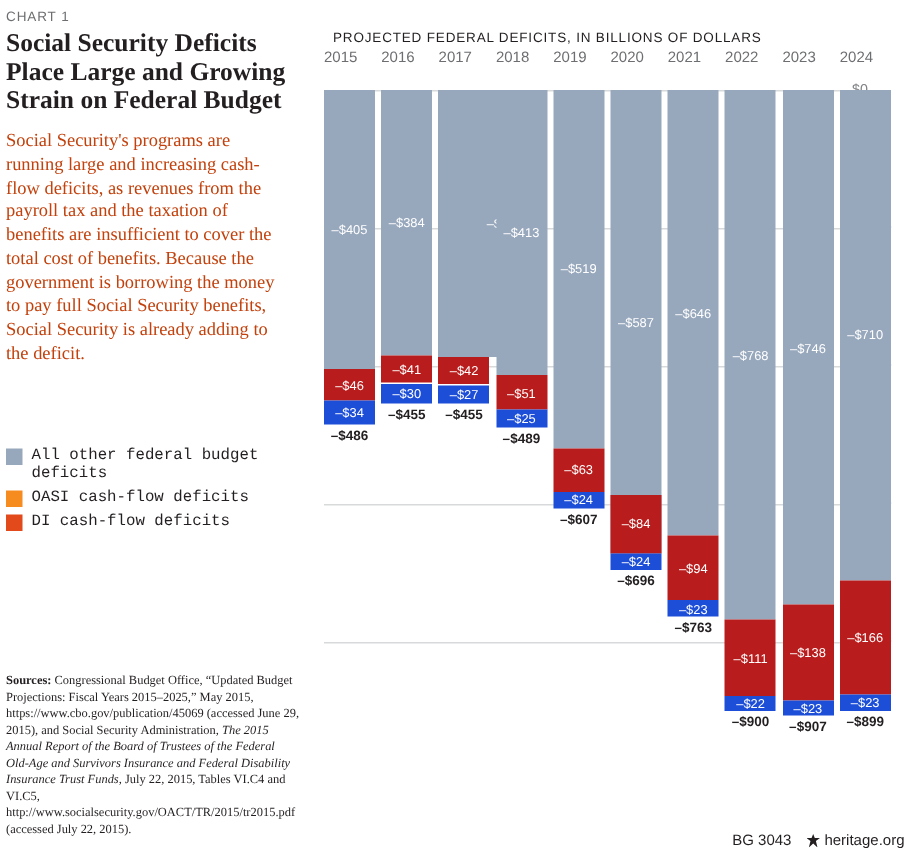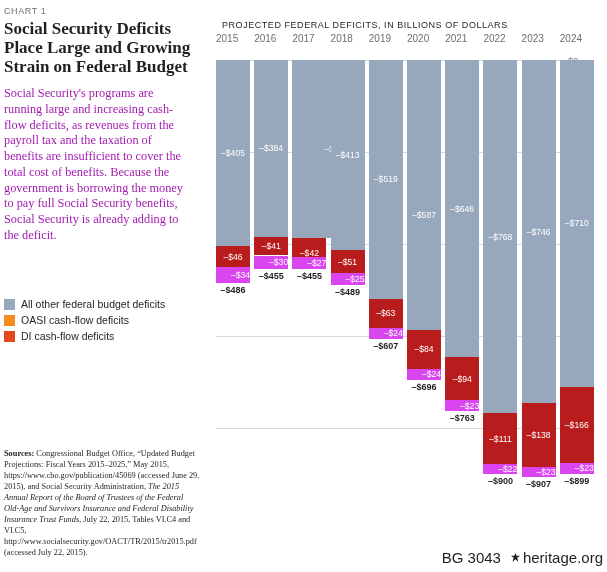--- a/index.html
+++ b/index.html
@@ -27,38 +27,38 @@
     font-weight:bold;
     font-size:17px;
     line-height:1.12;
     color:#231f20;
     margin:0 0 10px 0;
   }
   .deck{
     font-family:"Liberation Serif", serif;
     font-size:12.3px;
     line-height:1.28;
-    color:#a21caf;
+    color:#c2410c;
     margin:0;
     width:180px;
   }
 
   
   .legend{
     position:absolute;left:4px;top:298px;width:200px;
   }
   .legend-row{
     display:flex;align-items:flex-start;margin-bottom:4px;
   }
   .swatch{
     width:11px;height:11px;flex:0 0 11px;margin-right:6px;margin-top:1px;
   }
   .legend-text{
     font-size:10.5px;line-height:1.15;color:#231f20;
-    font-family:Liberation Sans, sans-serif;
+    font-family:Liberation Mono, monospace;
   }
 
   
   .sources{
     position:absolute;left:4px;top:448px;width:196px;
     font-family:"Liberation Serif", serif;
     font-size:8.3px;
     line-height:1.33;
     color:#231f20;
   }
@@ -102,32 +102,32 @@
     box-sizing:border-box;
     display:flex;align-items:center;justify-content:center;
   }
   .seg span{
     font-size:8.6px;color:#ffffff;
     font-family:"Liberation Sans", sans-serif;
     white-space:nowrap;
   }
   .seg.other{background:#97a7bc;}
   .seg.oasi{background:#b91c1c;}
-  .seg.di{background:#d946ef;justify-content:flex-end;}
+  .seg.di{background:#1d4ed8;}
   .total{
     position:absolute;left:-7px;width:48px;text-align:center;
     font-size:9px;color:#231f20;font-weight:bold;
     font-family:"Liberation Sans", sans-serif;
     white-space:nowrap;
   }
   
   .footer{
     position:absolute;right:4px;bottom:6px;
     display:flex;align-items:center;
-    font-size:15px;color:#6d6e71;
+    font-size:10px;color:#6d6e71;
     font-family:"Liberation Sans", sans-serif;
   }
   .bgnum{margin-right:10px;color:#231f20;}
   .heritage-mark{
     display:inline-block;width:9px;height:9px;margin-right:3px;
     background:#231f20;
     clip-path:polygon(50% 0%,62% 30%,100% 30%,70% 52%,82% 100%,50% 70%,18% 100%,30% 52%,0% 30%,38% 30%);
   }
   .heritage-txt{color:#231f20;}
 </style>
@@ -198,21 +198,21 @@
           <div class="seg di" style="top: 195.5px; height: 13.8px;">
             <span>–$30</span>
           </div>
           <div class="total" style="top: 211.3px;">–$455</div>
         </div>
         <div class="col" style="left: 76.4px;">
           <div class="colhead">2017</div>
           <div class="seg other" style="top: 0px; height: 177.56px; padding-left: 44px;">
             <span>–$386</span>
           </div>
-          <div class="seg oasi" style="top: 177.56px; height: 31px; text-align: center;">
+          <div class="seg oasi" style="top: 177.56px; height: 18px; text-align: center;">
             <span>–$42</span>
           </div>
           <div class="seg di" style="top: 196.88px; height: 12.42px;">
             <span>–$27</span>
           </div>
           <div class="total" style="top: 211.3px;">–$455</div>
         </div>
         <div class="col" style="left: 114.6px;">
           <div class="colhead">2018</div>
           <div class="seg other" style="top: 0px; height: 189.98px;">

